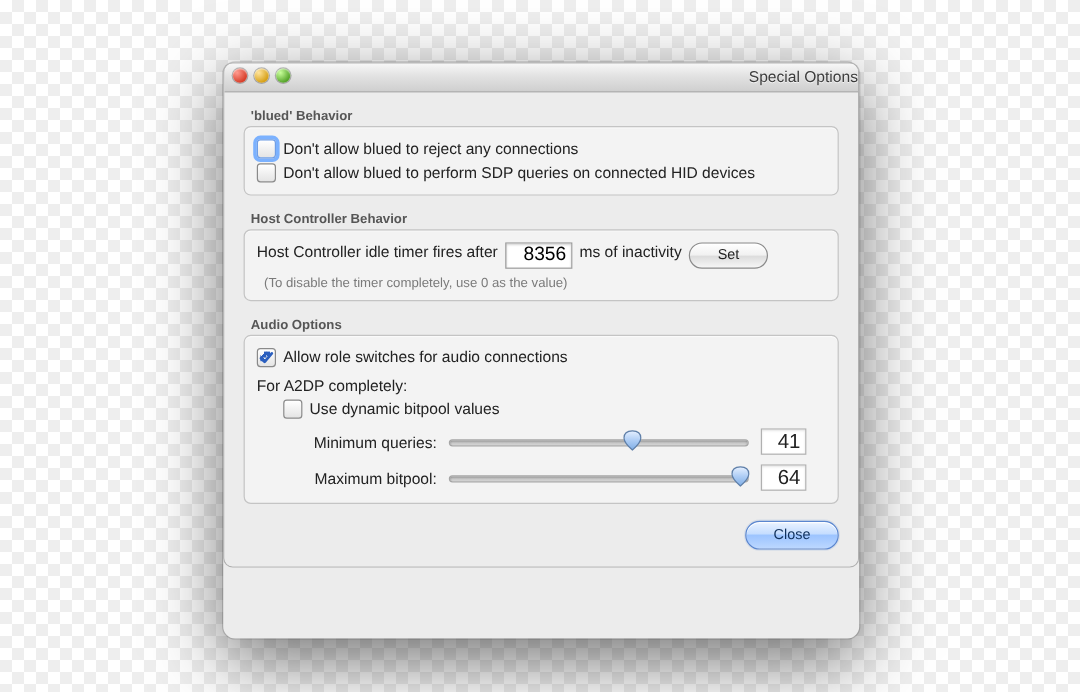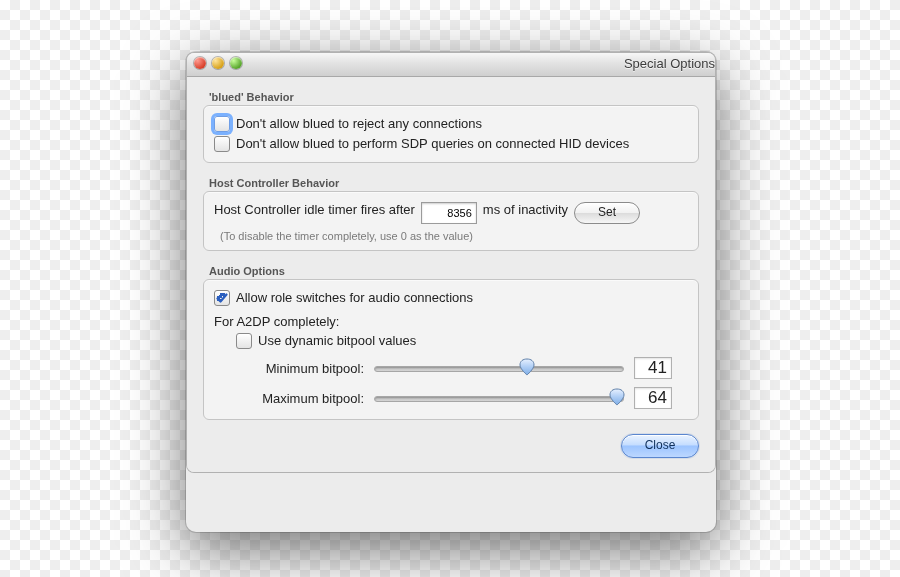--- a/index.html
+++ b/index.html
@@ -141,21 +141,21 @@
     margin: 4px 0 0 6px;
   }
 
   .num-input {
     width: 46px;
     height: 20px;
     border: 1px solid #9b9b9b;
     border-radius: 0;
     background: #fff;
     font: inherit;
-    font-size: 11px;
+    font-size: 16px;
     text-align: right;
     padding: 0 4px;
     box-shadow: inset 0 1px 2px rgba(0,0,0,0.2);
   }
 
   .val-box {
     width: 28px;
     height: 20px;
     border: 1px solid #b0b0b0;
     background: #fff;
@@ -293,21 +293,21 @@
         <div class="row sub">
           <span>For A2DP completely:</span>
         </div>
 
         <div class="row indent">
           <span class="chk"></span>
           <span>Use dynamic bitpool values</span>
         </div>
 
         <div class="row indent slider-wrap" style="margin-top:4px;">
-          <span class="slider-label">Minimum bitpool:</span>
+          <span class="slider-label">Minimum queries:</span>
           <div class="slider">
             <div class="track"></div>
             <div class="thumb" id="thumb-min" style="left: 61%;">
               <svg width="16" height="18" viewBox="0 0 16 18">
                 <path d="M8 1 C12 1 15 3 15 7 C15 11 8 17 8 17 C8 17 1 11 1 7 C1 3 4 1 8 1 Z" fill="url(#g1)" stroke="#5f7fa8" stroke-width="1"></path>
                 <defs>
                     <linearGradient id="g1" x1="0" y1="0" x2="0" y2="1">
                   <stop offset="0" stop-color="#e6f0ff"></stop>
                       <stop offset="0.5" stop-color="#aecdf5"></stop>
                       <stop offset="1" stop-color="#7faee6"></stop>

